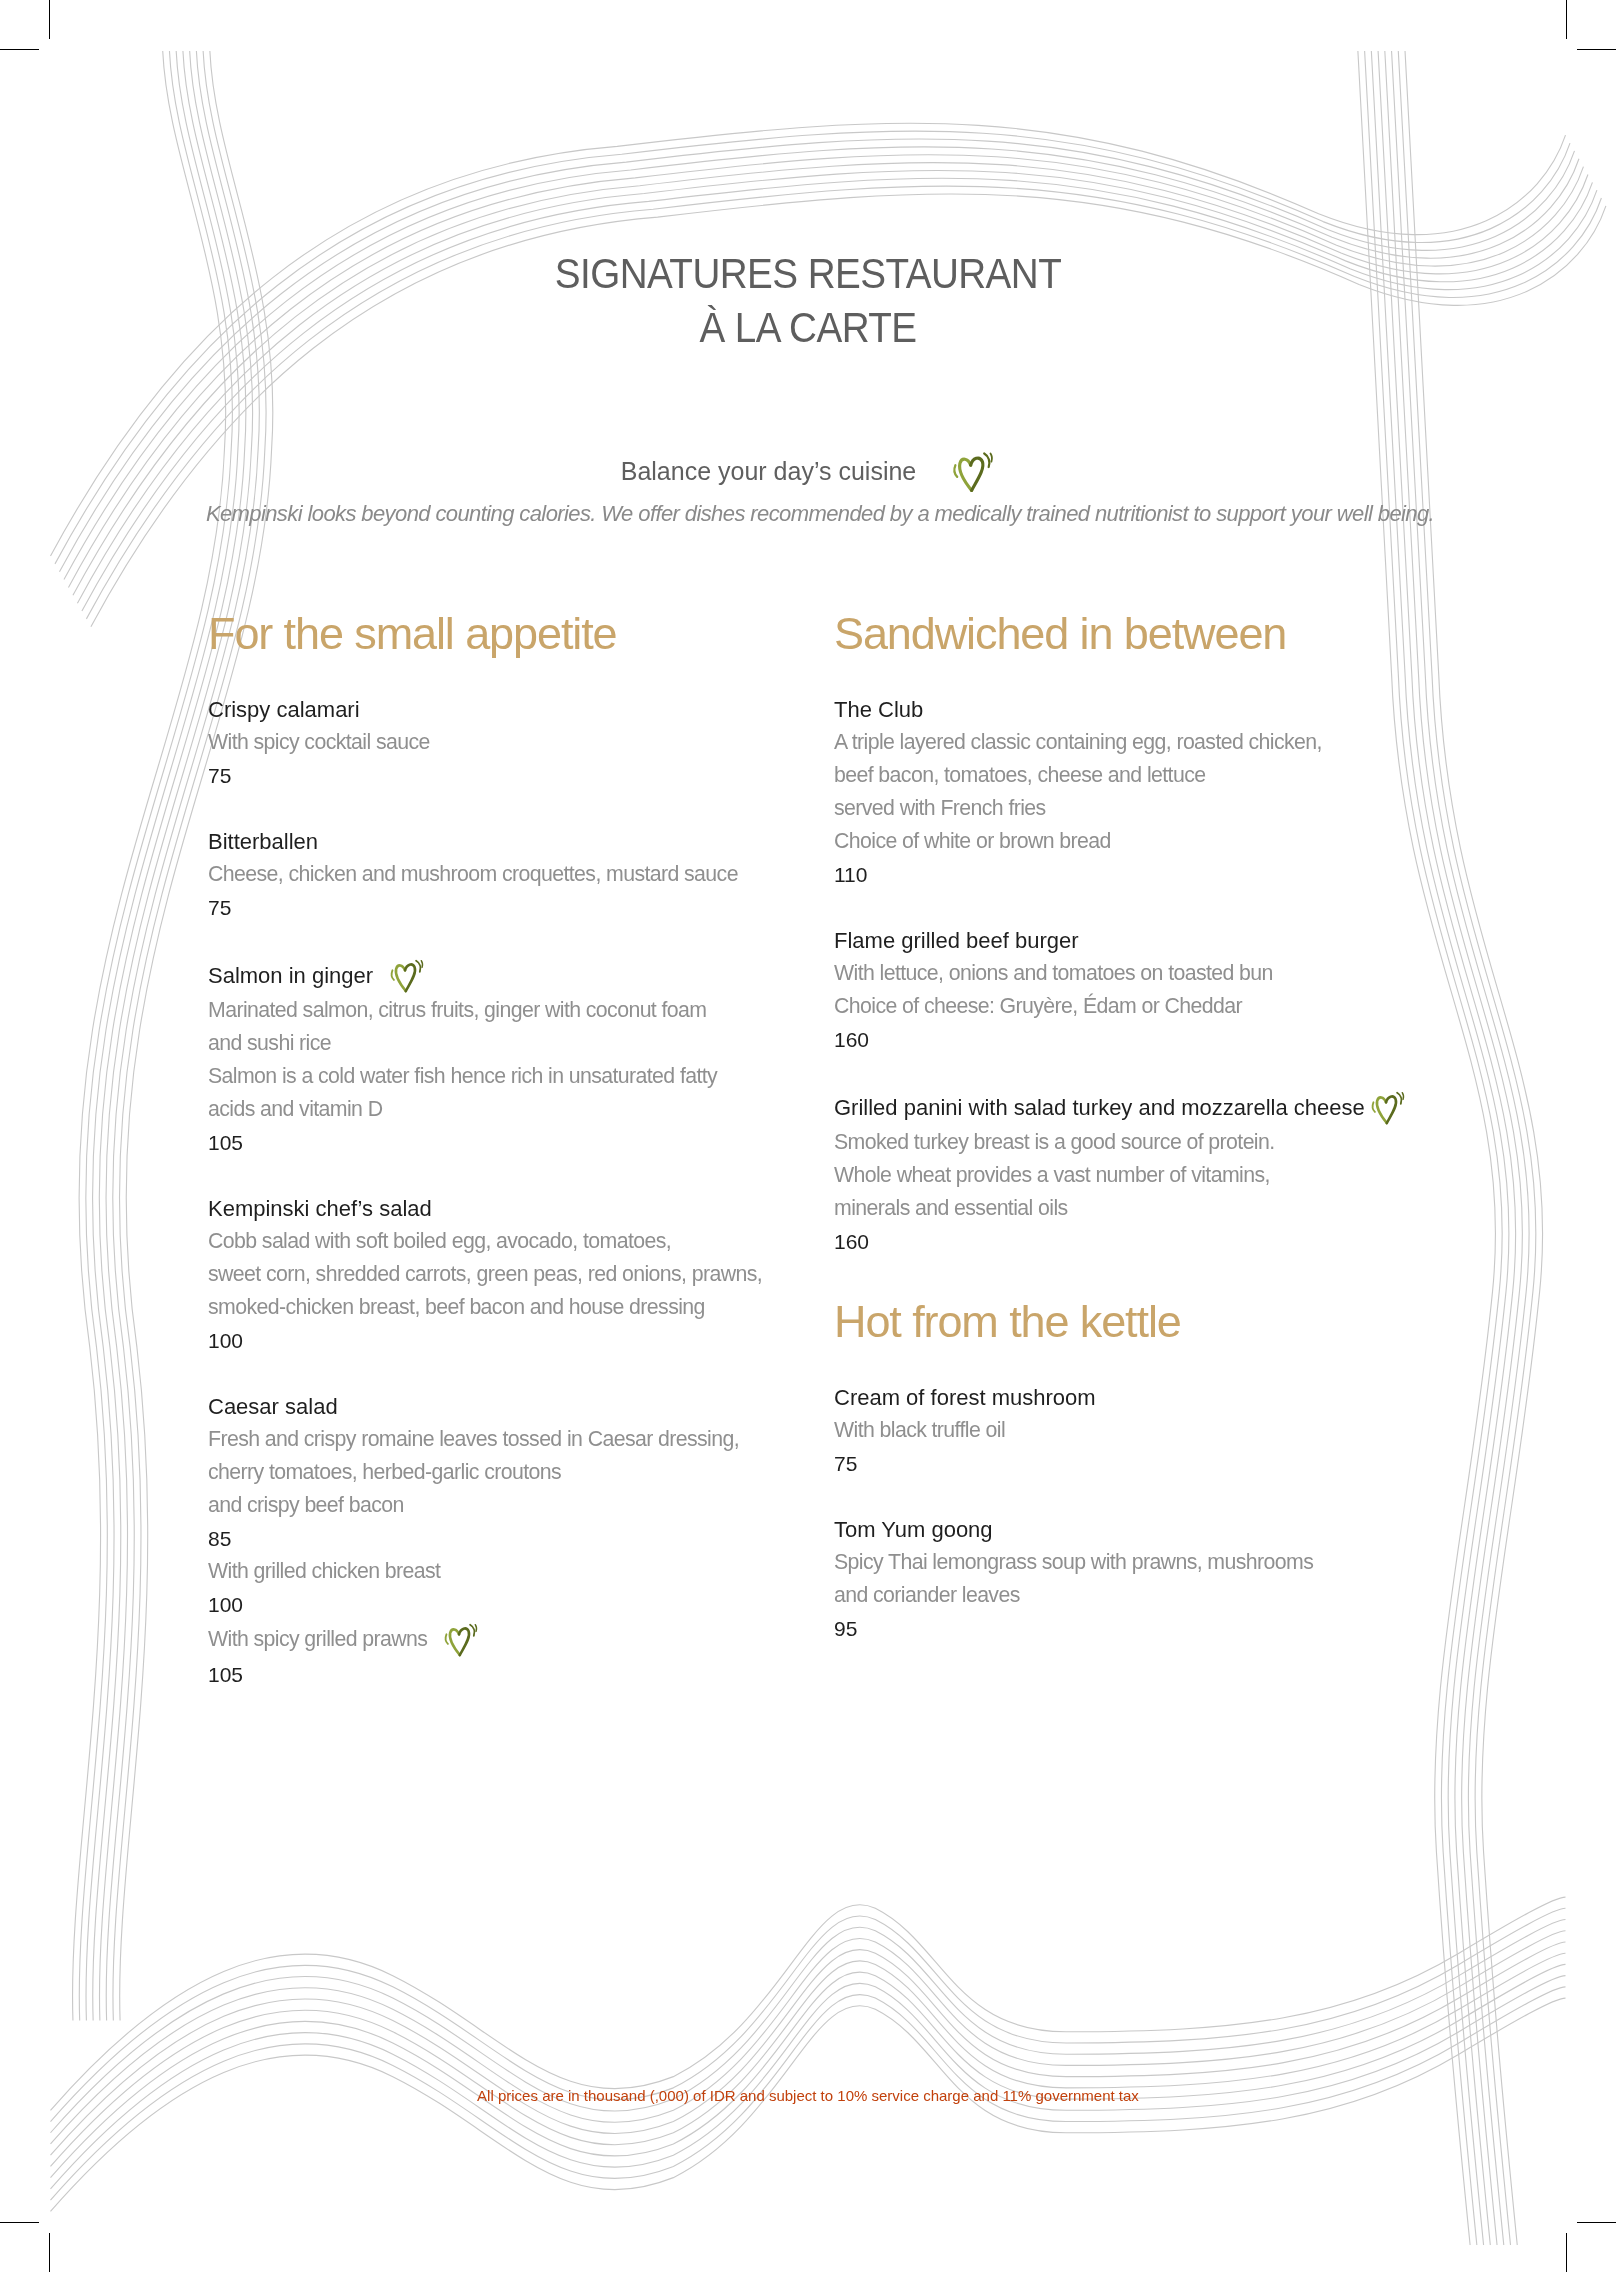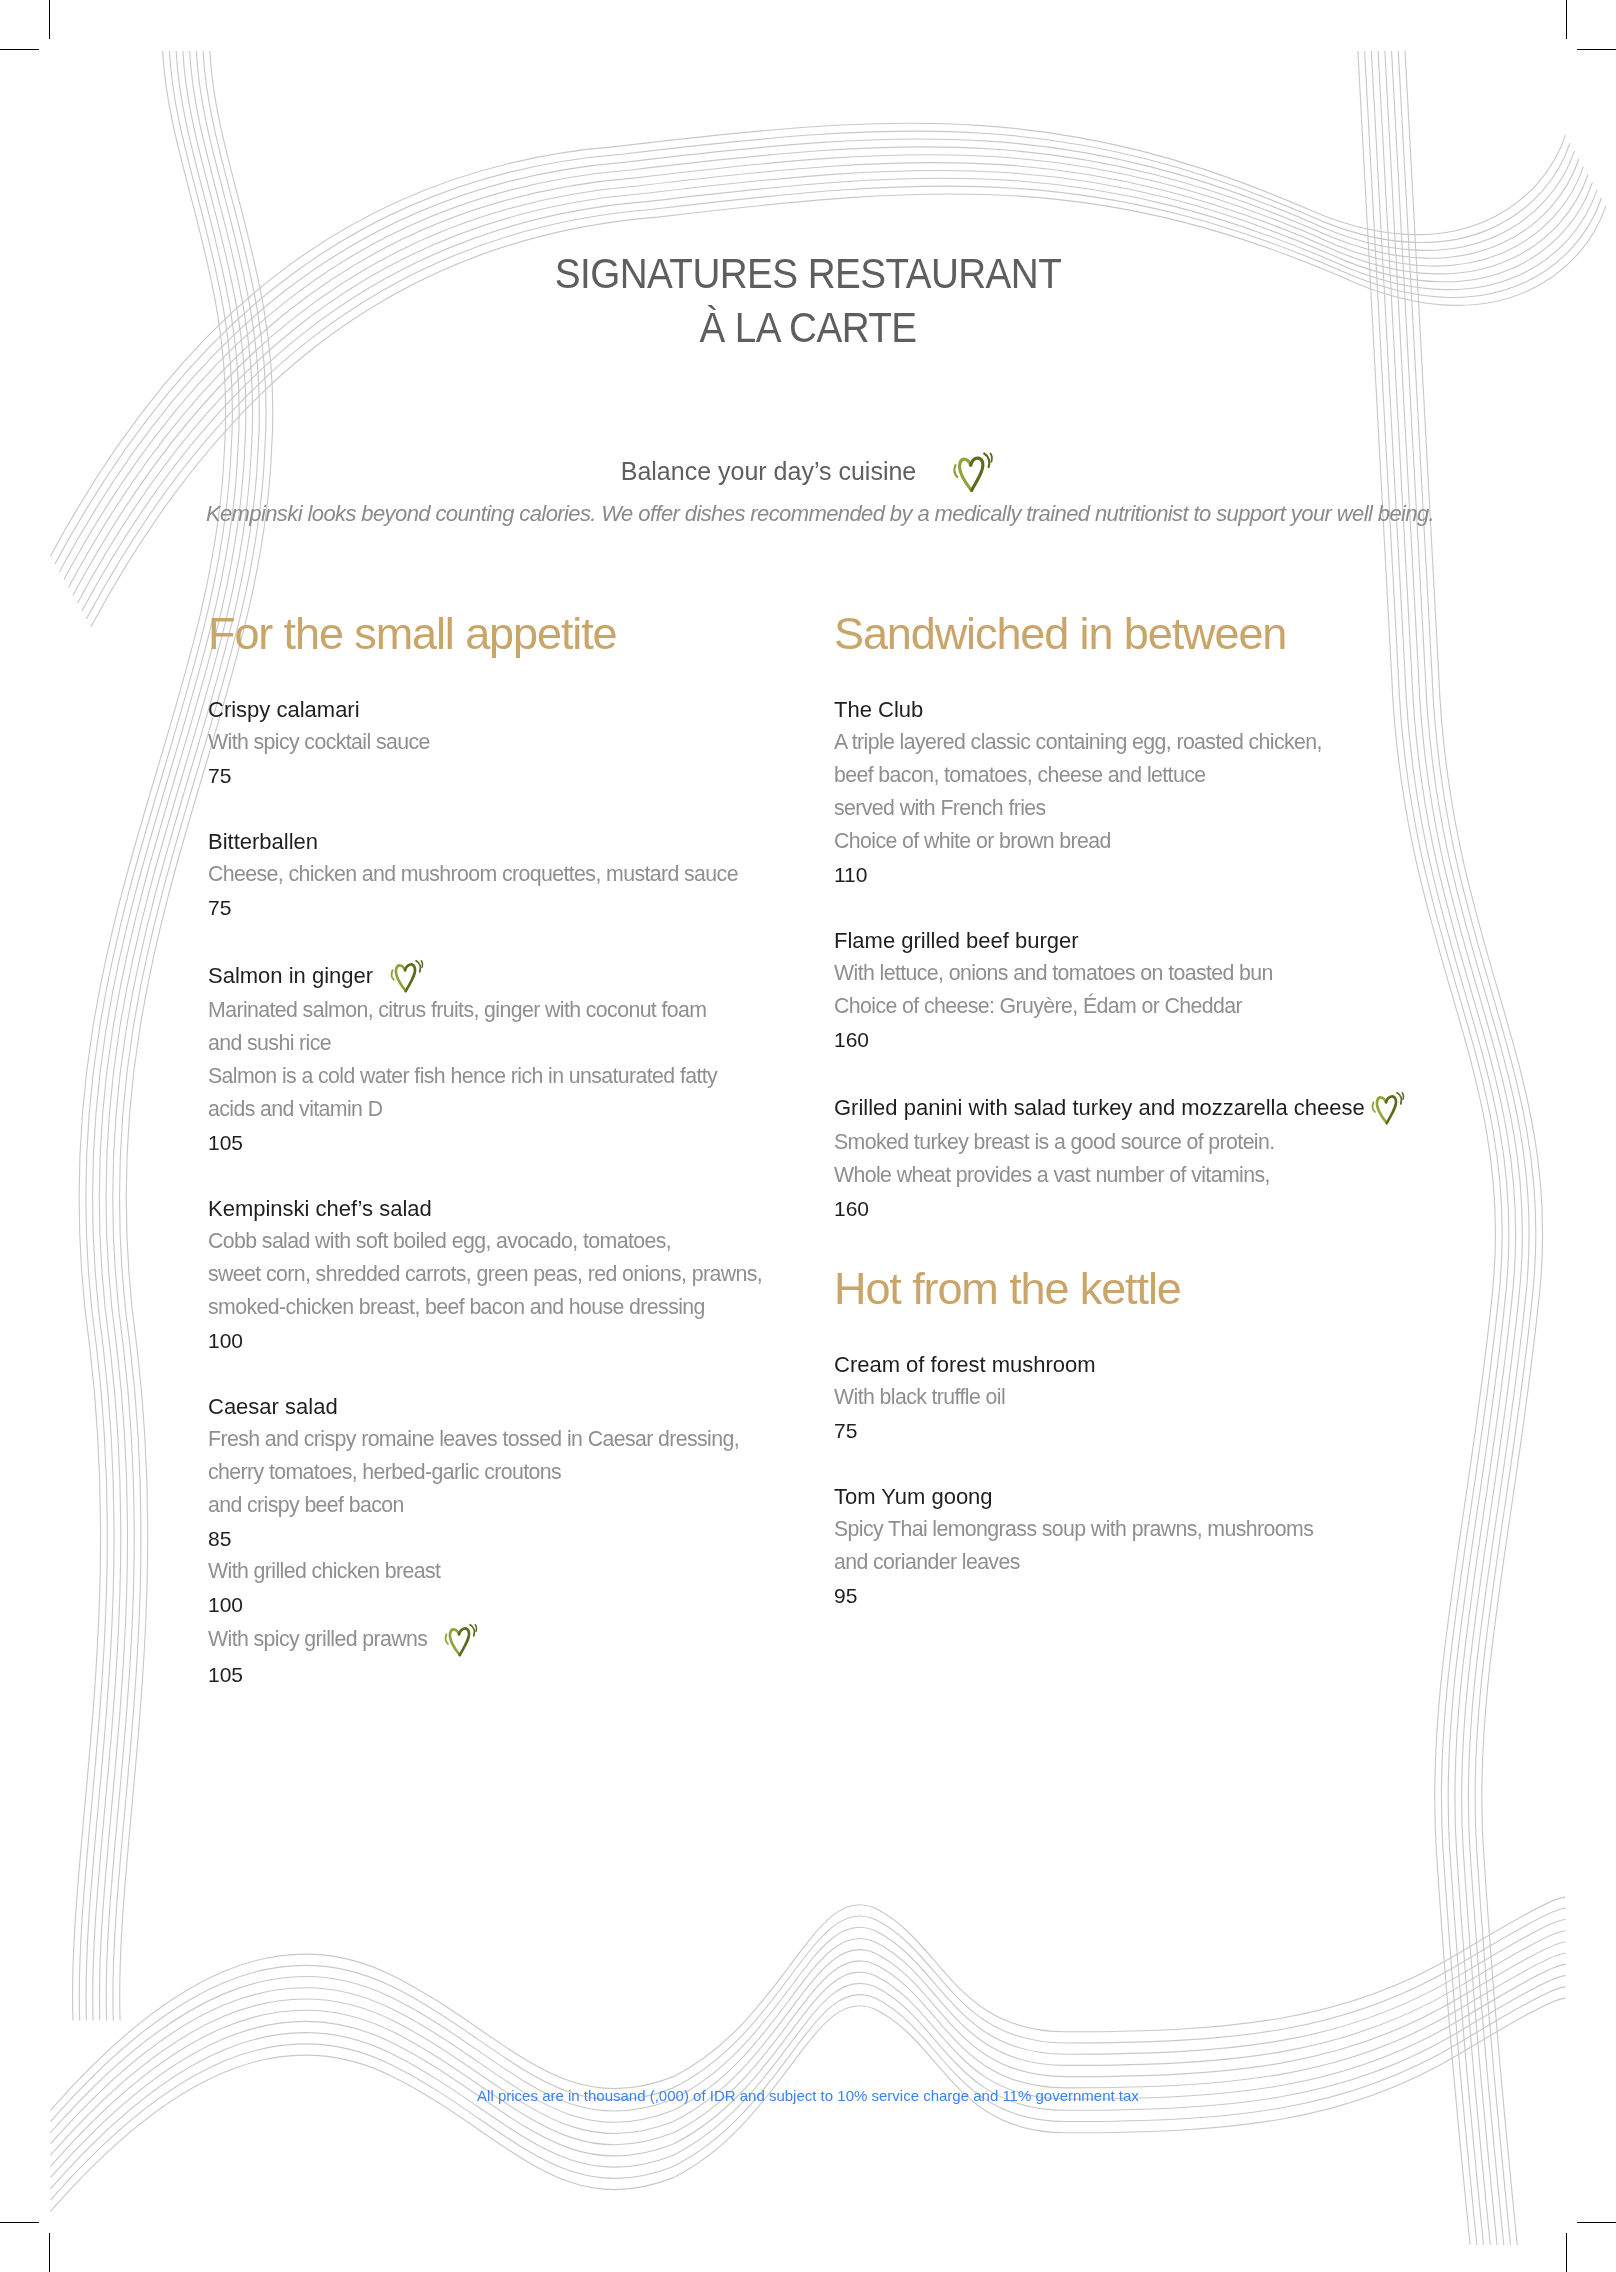--- a/index.html
+++ b/index.html
@@ -17,21 +17,21 @@
   .col.left { left: 208px; }
   .col.right { left: 834px; }
   .section-title { color: #c9a56a; font-size: 45px; font-weight: 300; margin: 0 0 28px 0; line-height: 62px; letter-spacing: -1.1px; }
   .item { margin-bottom: 33px; }
   .item-name { color: #1f1f1f; font-size: 22px; line-height: 33px; display: flex; align-items: center; }
   .item-desc { color: #8f8f8f; font-size: 21.3px; line-height: 33px; letter-spacing: -0.6px; }
   .item-price { color: #1f1f1f; font-size: 21px; line-height: 33px; }
   .heart { display: inline-block; width: 45px; height: 45px; margin-left: 18px; }
   .heart.sm { width: 37px; height: 37px; margin-left: 14.6px; }
   .sub-row { display: flex; align-items: center; }
-  .footer { position: absolute; top: 2087px; left: 0; width: 1616px; text-align: center; color: #3b82f6; font-size: 15px; }
+  .footer { position: absolute; top: 2087px; left: 0; width: 1616px; text-align: center; color: #c2410c; font-size: 15px; }
 </style>
 </head>
 <body>
 
 <svg class="deco" viewBox="0 0 2880 4049" xmlns="http://www.w3.org/2000/svg">
   <defs>
     <path id="topwave" d="M90 990 C 300 600, 600 300, 1100 260 C 1600 200, 1900 180, 2350 380 C 2600 480, 2750 360, 2790 240"></path>
     <path id="leftvert" d="M290 90 C 300 300, 420 500, 400 800 C 380 1300, 60 1700, 160 2400 C 220 2900, 120 3300, 130 3600"></path>
     <path id="rightvert" d="M2420 90 C 2440 400, 2460 800, 2480 1200 C 2500 1700, 2700 1900, 2660 2300 C 2620 2700, 2540 3000, 2560 3300 C 2580 3600, 2600 3800, 2620 4000"></path>
     <path id="botwave" d="M90 3760 C 300 3520, 500 3420, 700 3520 C 900 3620, 1000 3780, 1200 3700 C 1400 3600, 1450 3350, 1560 3400 C 1680 3460, 1700 3620, 1900 3620 C 2200 3620, 2400 3600, 2600 3480 C 2700 3420, 2770 3380, 2790 3380"></path>
@@ -190,20 +190,21 @@
       <svg class="heart sm" style="margin-left:4.5px;" viewBox="0 0 100 100">
         <path d="M48 92 C 30 70, 18 50, 22 32 C 26 18, 40 20, 46 36" fill="none" stroke="#8fa33a" stroke-width="7" stroke-linecap="round"></path>
         <path d="M46 36 C 50 20, 66 14, 72 28 C 78 44, 60 70, 48 92" fill="none" stroke="#5b6b1e" stroke-width="7" stroke-linecap="round"></path>
         <path d="M12 36 C 8 46, 10 56, 16 62" fill="none" stroke="#8fa33a" stroke-width="5" stroke-linecap="round"></path>
         <path d="M76 10 C 86 16, 90 28, 86 40" fill="none" stroke="#5b6b1e" stroke-width="5" stroke-linecap="round"></path>
         <path d="M90 10 C 94 16, 94 22, 92 28" fill="none" stroke="#5b6b1e" stroke-width="4" stroke-linecap="round"></path>
       </svg>
     </div>
     <div class="item-desc">Smoked turkey breast is a good source of protein.</div>
     <div class="item-desc">Whole wheat provides a vast number of vitamins,</div>
+    <div class="item-desc">minerals and essential oils</div>
     <div class="item-price">160</div>
   </div>
 
   <div class="section-title">Hot from the kettle</div>
 
   <div class="item">
     <div class="item-name">Cream of forest mushroom</div>
     <div class="item-desc">With black truffle oil</div>
     <div class="item-price">75</div>
   </div>

